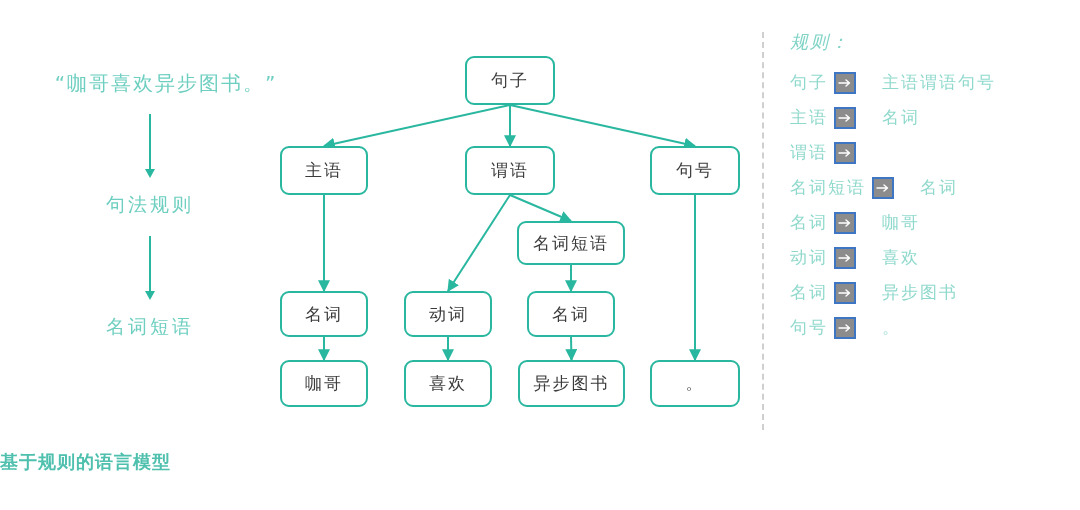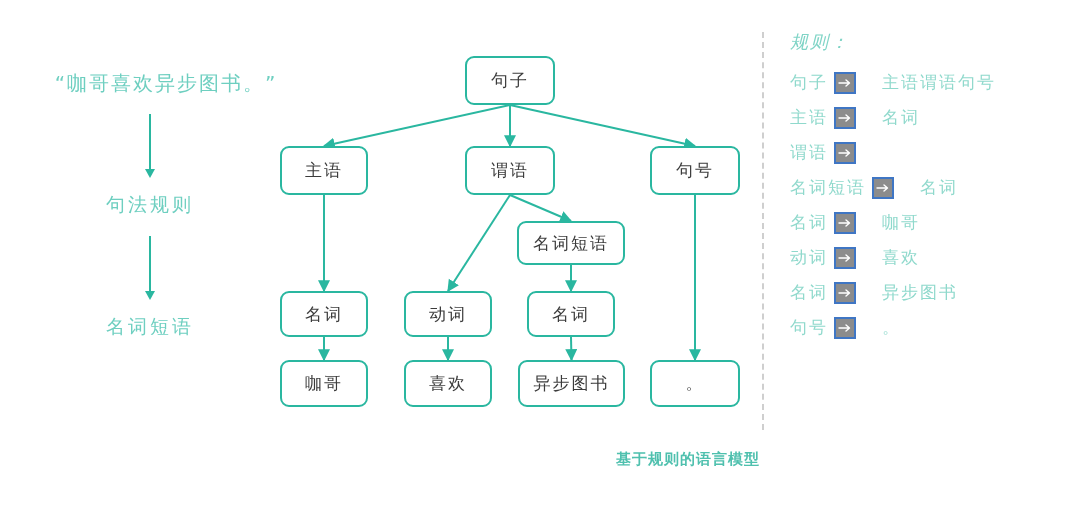--- a/index.html
+++ b/index.html
@@ -94,24 +94,24 @@
     top: 0;
     z-index: 1;
   }
 
   
   .caption {
     position: absolute;
     left: 0;
     top: 450px;
     width: 760px;
-    text-align: right;
+    text-align: left;
     font-family: "Liberation Sans", sans-serif;
     font-weight: bold;
-    font-size: 15px;
+    font-size: 18px;
     letter-spacing: 1px;
     color: #4fc0ae;
   }
 
   
   .divider {
     position: absolute;
     left: 762px;
     top: 32px;
     width: 0;

